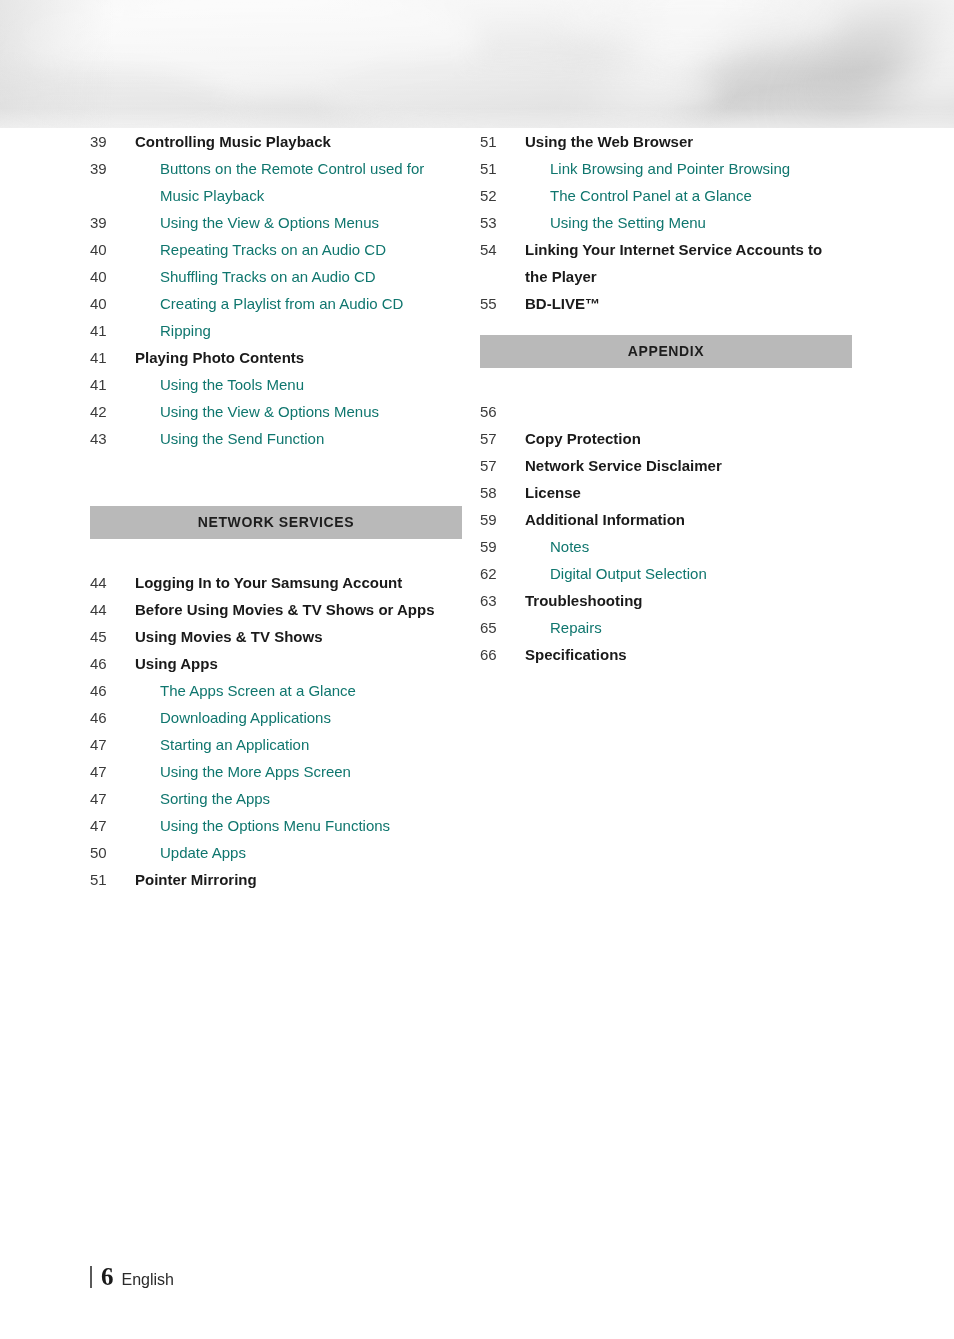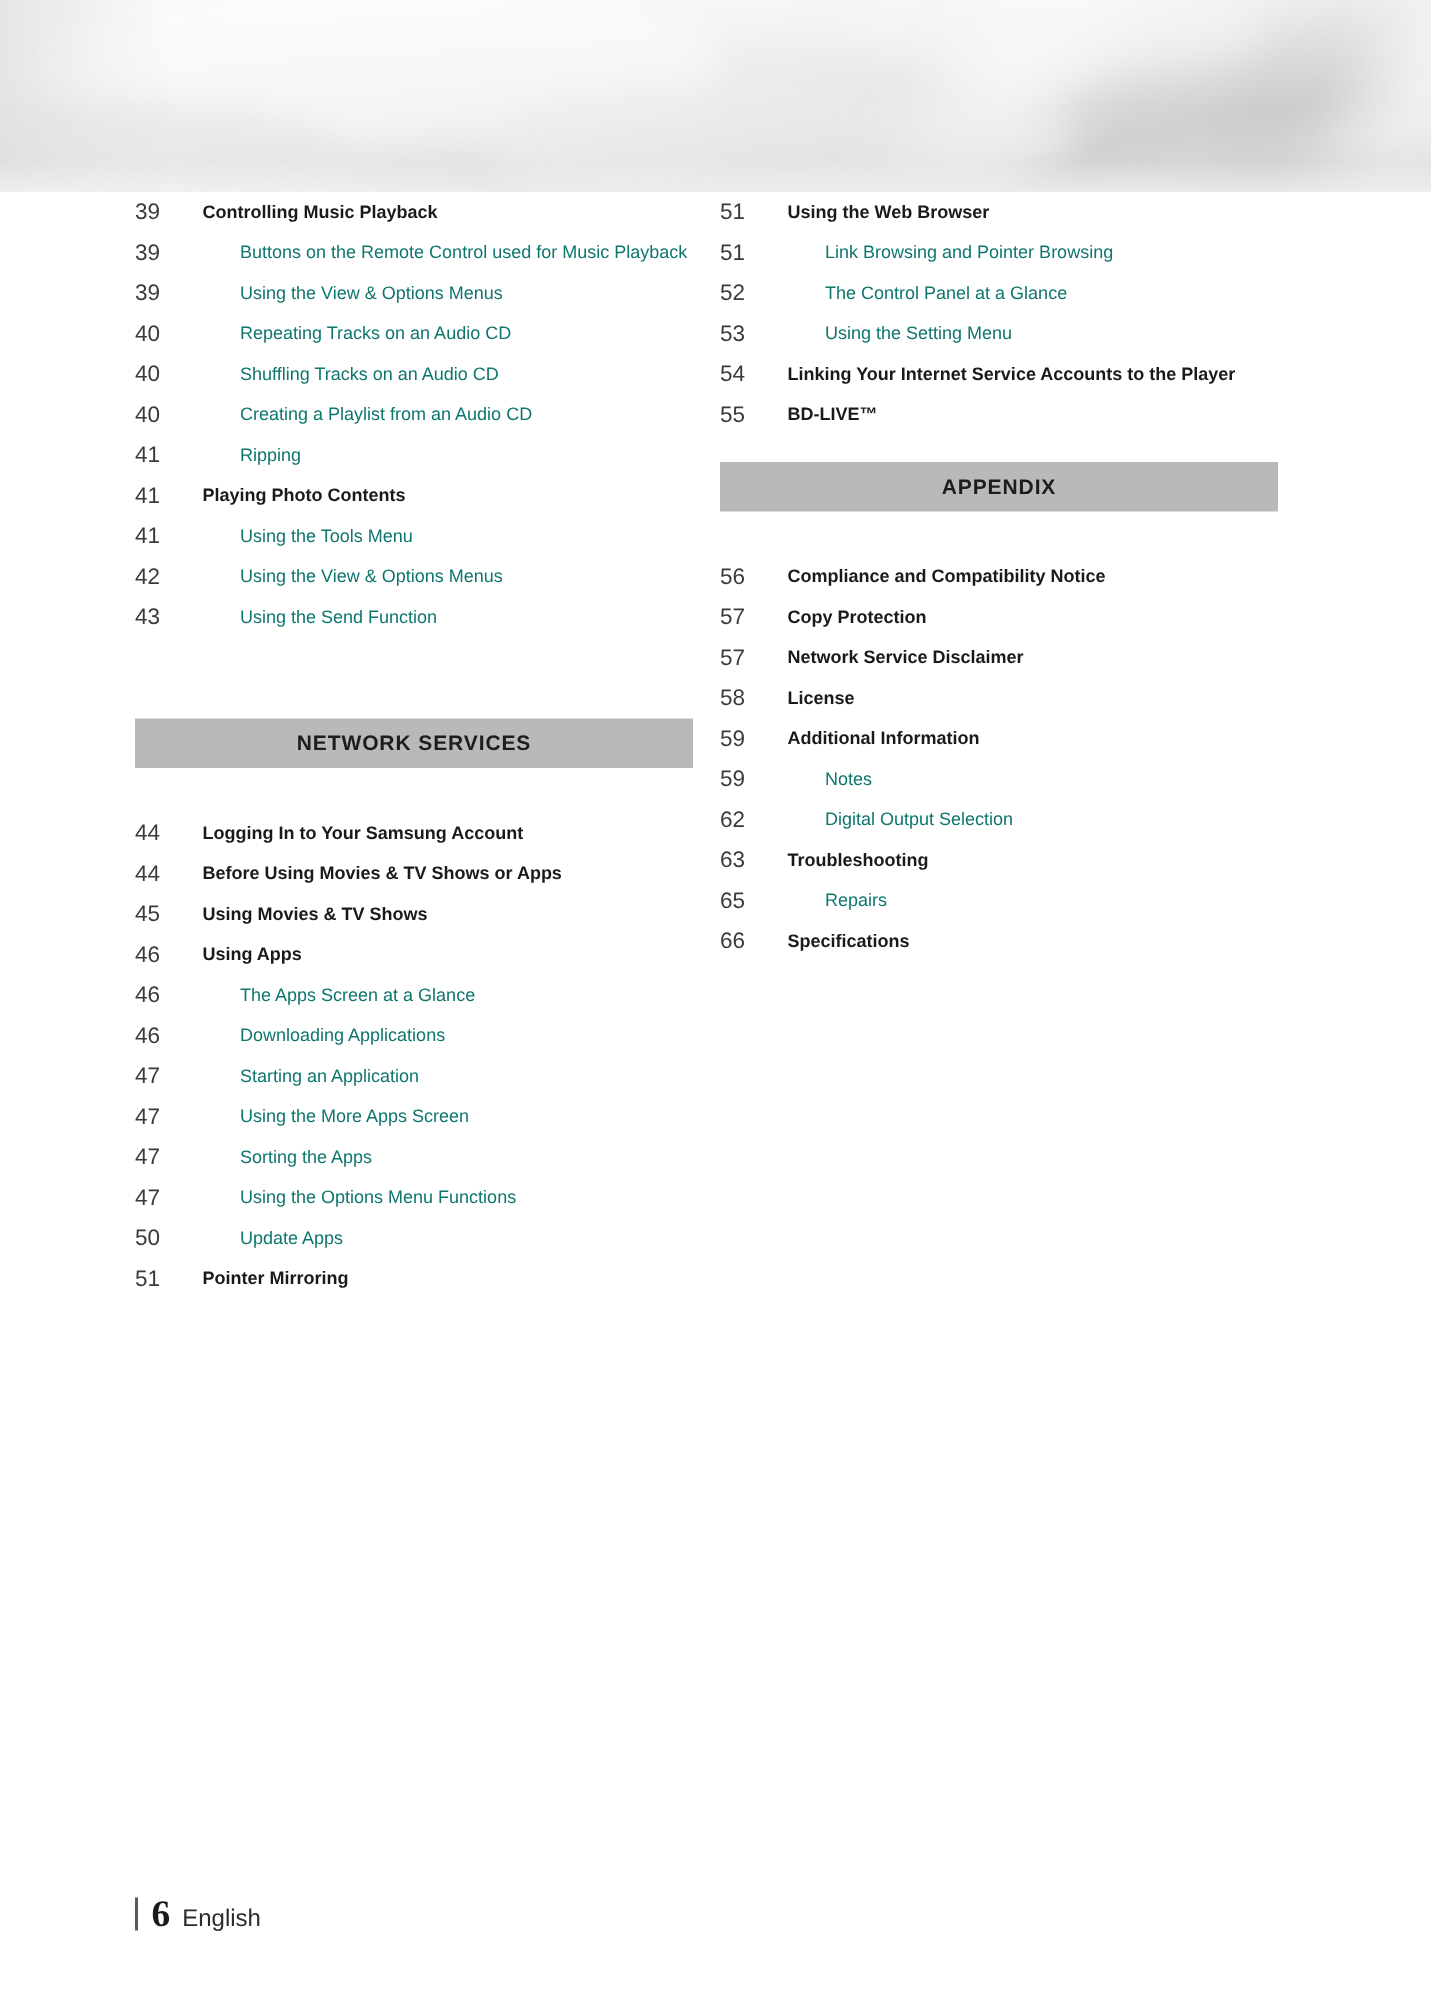--- a/index.html
+++ b/index.html
@@ -75,25 +75,24 @@
     margin-bottom: 0px;
   }
   .toc-page {
     flex: 0 0 45px;
     font-size: 15px;
     line-height: 27px;
     color: #3b3b3b;
     font-weight: normal;
   }
   .toc-title {
-    font-size: 12px;
+    font-size: 15px;
     line-height: 27px;
     color: #1a1a1a;
     max-width: 300px;
-    text-align: center;
   }
   .toc-row.level-1 .toc-title {
     font-weight: bold;
     margin-left: 0px;
   }
   .toc-row.level-2 .toc-title {
     font-weight: normal;
     color: #0f766e;
     margin-left: 25px;
   }
@@ -338,21 +337,20 @@
 
       <div class="spacer-sm"></div>
 
       <div class="section-bar">APPENDIX</div>
 
       <div class="spacer-md"></div>
 
       <ul class="toc-list" id="right-section">
           <li class="toc-row level-1">
             <span class="toc-page">56</span>
-            <span class="toc-title">Compliance and Compatibility Notice</span>
           </li>
           <li class="toc-row level-1">
             <span class="toc-page">57</span>
             <span class="toc-title">Copy Protection</span>
           </li>
           <li class="toc-row level-1">
             <span class="toc-page">57</span>
             <span class="toc-title">Network Service Disclaimer</span>
           </li>
           <li class="toc-row level-1">

